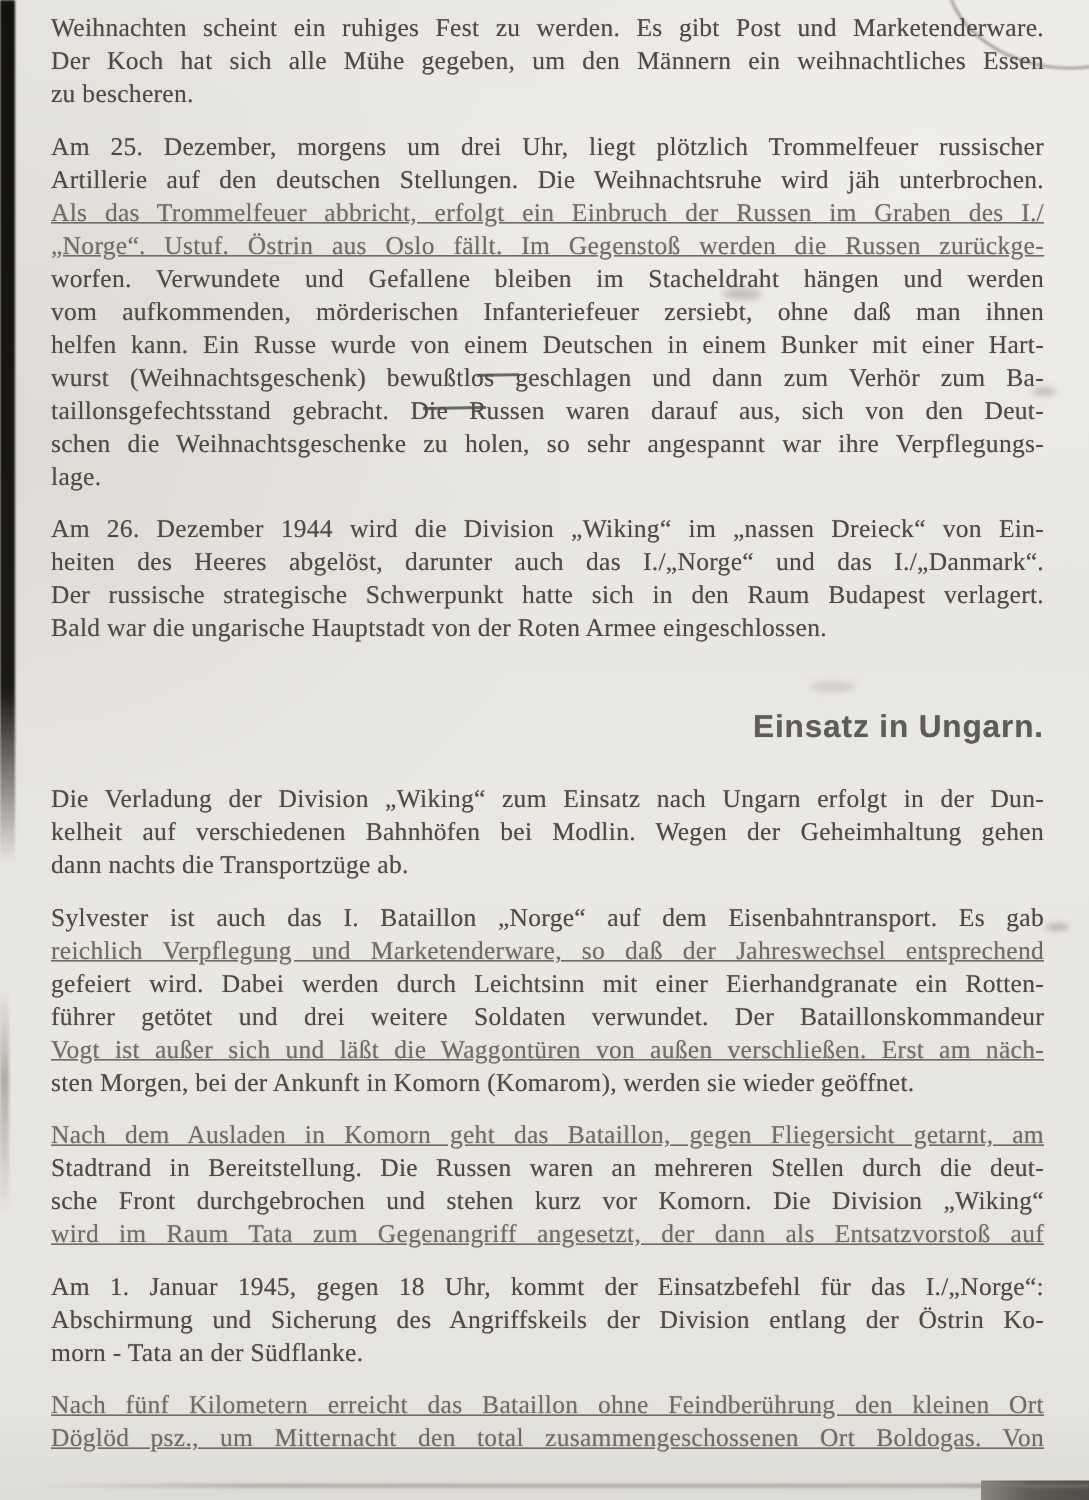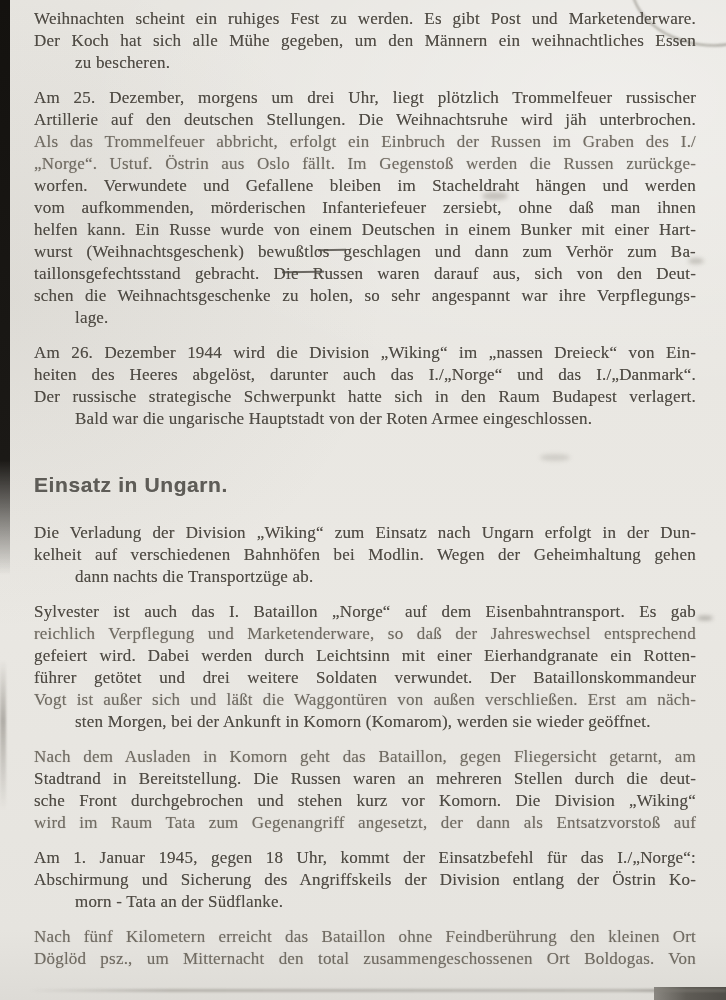--- a/index.html
+++ b/index.html
@@ -60,30 +60,30 @@
   .text-block {
     position: absolute; left: 34px; top: 8px; width: 662px;
     color: #4f4b44;
     font-size: 17px;
     line-height: 22px;
     letter-spacing: 0.2px;
     text-shadow: 0 0 0.6px rgba(80,75,68,0.55);
   }
   .para { margin: 0 0 13px 0; }
   .line { text-align: justify; text-align-last: justify; white-space: normal; }
-  .line.end { text-align-last: left; margin-left: 41px; }
-  .line.faded { color: #716c63; text-shadow: 0 0 0.8px rgba(113,108,99,0.5); }
+  .line.end { text-align-last: left; }
+  .line.faded { color: #716c63; text-shadow: 0 0 0.8px rgba(113,108,99,0.5); text-decoration: underline; }
   .heading {
     font-family: "Liberation Sans", sans-serif;
     font-size: 21px;
     line-height: 26px;
     font-weight: 600;
     letter-spacing: 0.6px;
     color: #5e5c57;
-    text-align: left;
+    text-align: right;
     margin: 42px 0 24px 0;
     text-shadow: 0 0 0.5px rgba(94,92,87,0.6);
   }
 </style>
 </head>
 <body>
 
 <div class="page">
   <div class="edge-strip"></div>
   <div class="edge-strip2"></div>

